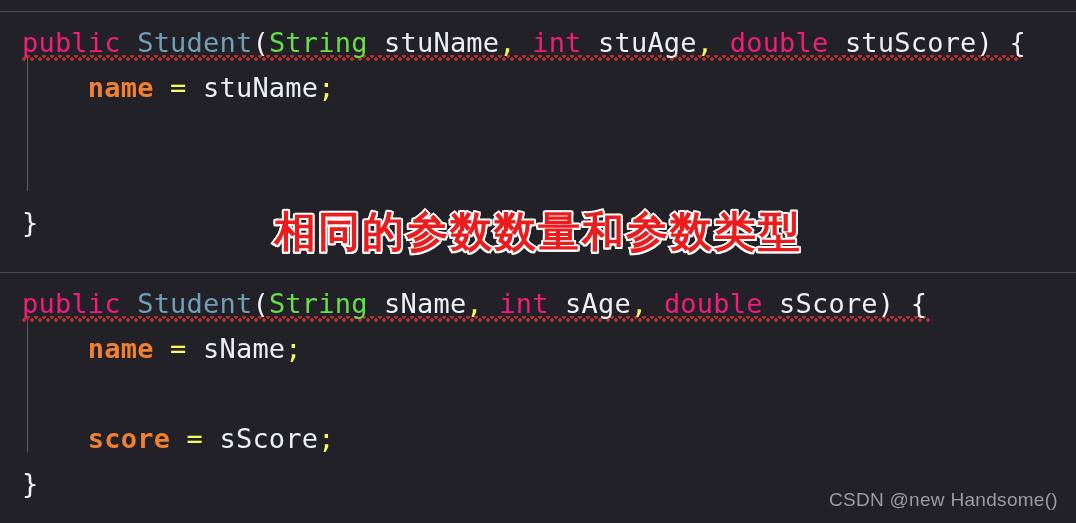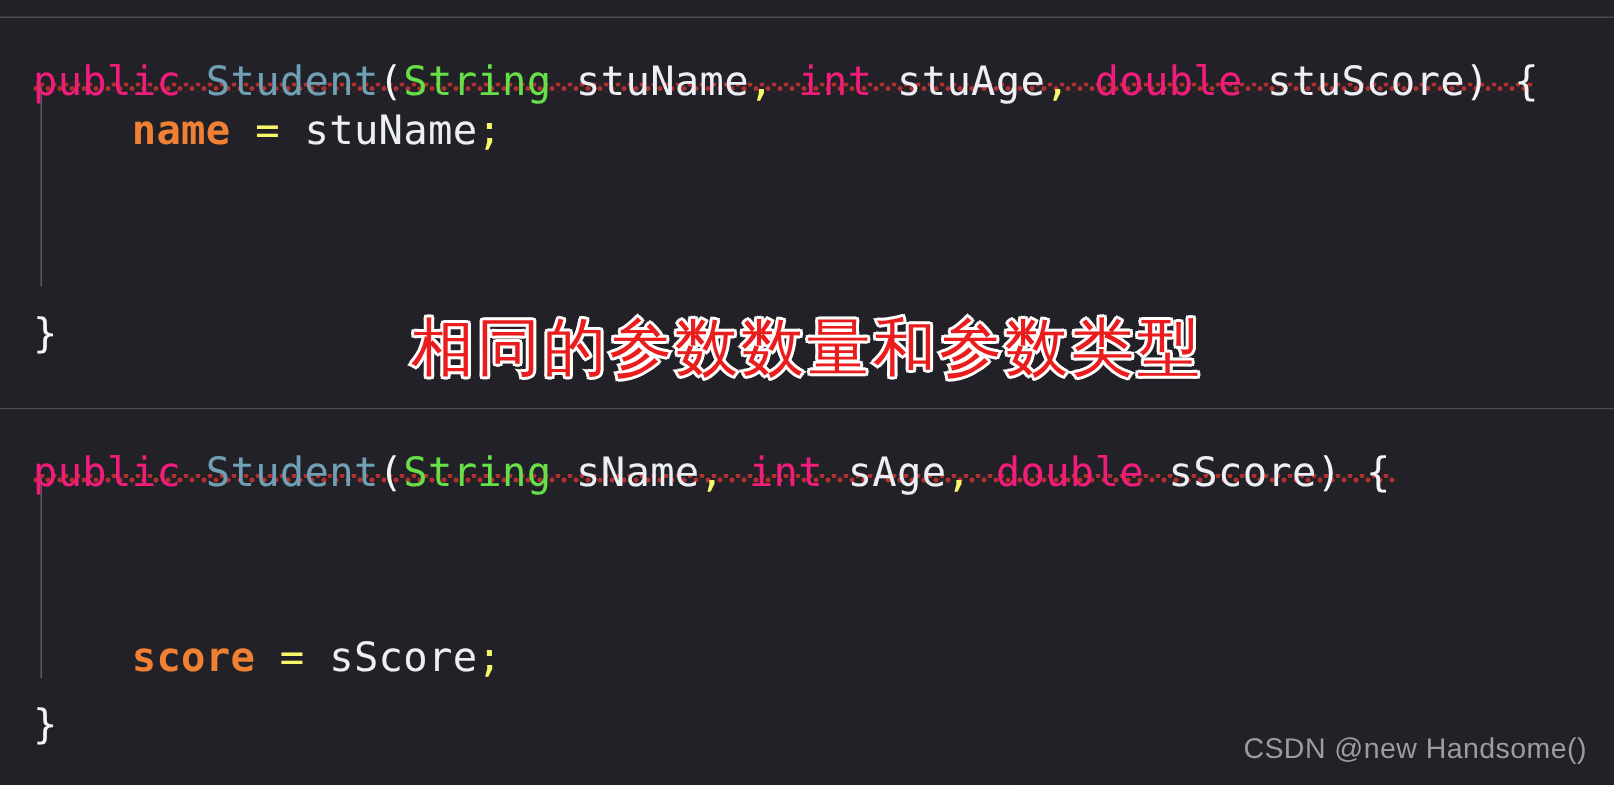--- a/index.html
+++ b/index.html
@@ -50,21 +50,21 @@
   
   .code-line {
     position: absolute;
     left: 22px;
     white-space: pre;
     font-family: "DejaVu Sans Mono", "Liberation Mono", monospace;
     font-size: 27px;
     line-height: 30px;
     letter-spacing: 0.2px;
   }
-  .L0 { top: 28px; }
+  .L0 { top: 16px; }
   .L1 { top: 61px; }
   .L2 { top: 106px; }
   .L3 { top: 151px; }
   .L4 { top: 196px; }
 
   
   .tk-kw        { color: #f21d7a; }   
   .tk-type      { color: #6fa0b5; }   
   .tk-stringcls { color: #66e049; }   
   .tk-field     { color: #f08033; font-weight: bold; }   
@@ -87,21 +87,21 @@
   #squiggle-two { left: 22px; width: 908px; }
 
   
   #annotation {
     position: absolute;
     left: 0;
     top: 204px;
     width: 1076px;
     text-align: center;
     font-family: "DejaVu Sans", "Liberation Sans", sans-serif;
-    font-weight: normal;
+    font-weight: bold;
     font-size: 42px;
     line-height: 56px;
     letter-spacing: 2px;
     color: #e91d1d;
     -webkit-text-stroke: 3px #ffffff;
     paint-order: stroke fill;
     text-shadow:
        2px 0 0 #fff, -2px 0 0 #fff, 0 2px 0 #fff, 0 -2px 0 #fff,
        1.5px 1.5px 0 #fff, -1.5px 1.5px 0 #fff,
        1.5px -1.5px 0 #fff, -1.5px -1.5px 0 #fff;
@@ -137,19 +137,20 @@
 
   <div id="annotation">相同的参数数量和参数类型</div>
 
   <div class="hrule" id="rule-middle"></div>
 
   <div class="pane" id="pane-two">
     <div class="indent-guide" id="guide-two"></div>
     <div class="squiggle" id="squiggle-two"></div>
 
     <div class="code-line L0"><span class="tk-kw">public</span><span class="tk-var"> </span><span class="tk-type">Student</span><span class="tk-punc">(</span><span class="tk-stringcls">String</span><span class="tk-var"> sName</span><span class="tk-op">,</span><span class="tk-var"> </span><span class="tk-kw">int</span><span class="tk-var"> sAge</span><span class="tk-op">,</span><span class="tk-var"> </span><span class="tk-kw">double</span><span class="tk-var"> sScore</span><span class="tk-punc">) {</span></div>
+    <div class="code-line L1"><span class="tk-var">    </span><span class="tk-field">name</span><span class="tk-op"> = </span><span class="tk-var">sName</span><span class="tk-op">;</span></div>
     <div class="code-line L3"><span class="tk-var">    </span><span class="tk-field">score</span><span class="tk-op"> = </span><span class="tk-var">sScore</span><span class="tk-op">;</span></div>
     <div class="code-line L4"><span class="tk-punc">}</span></div>
   </div>
 
   <div id="watermark">CSDN @new Handsome()</div>
 
 </div>
 
 </body></html>

